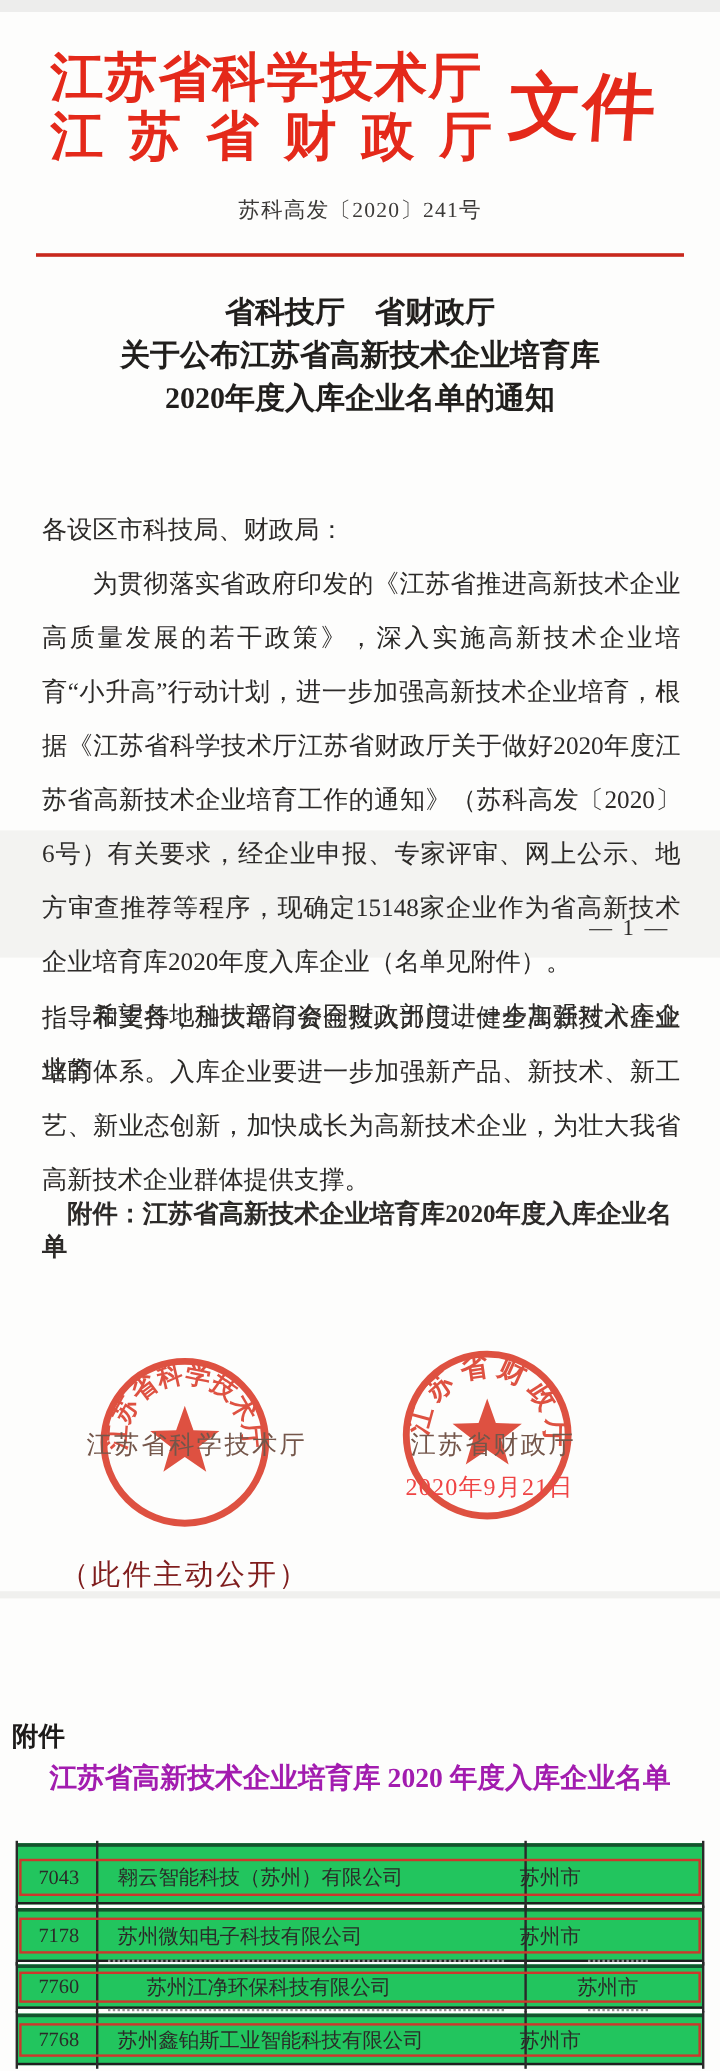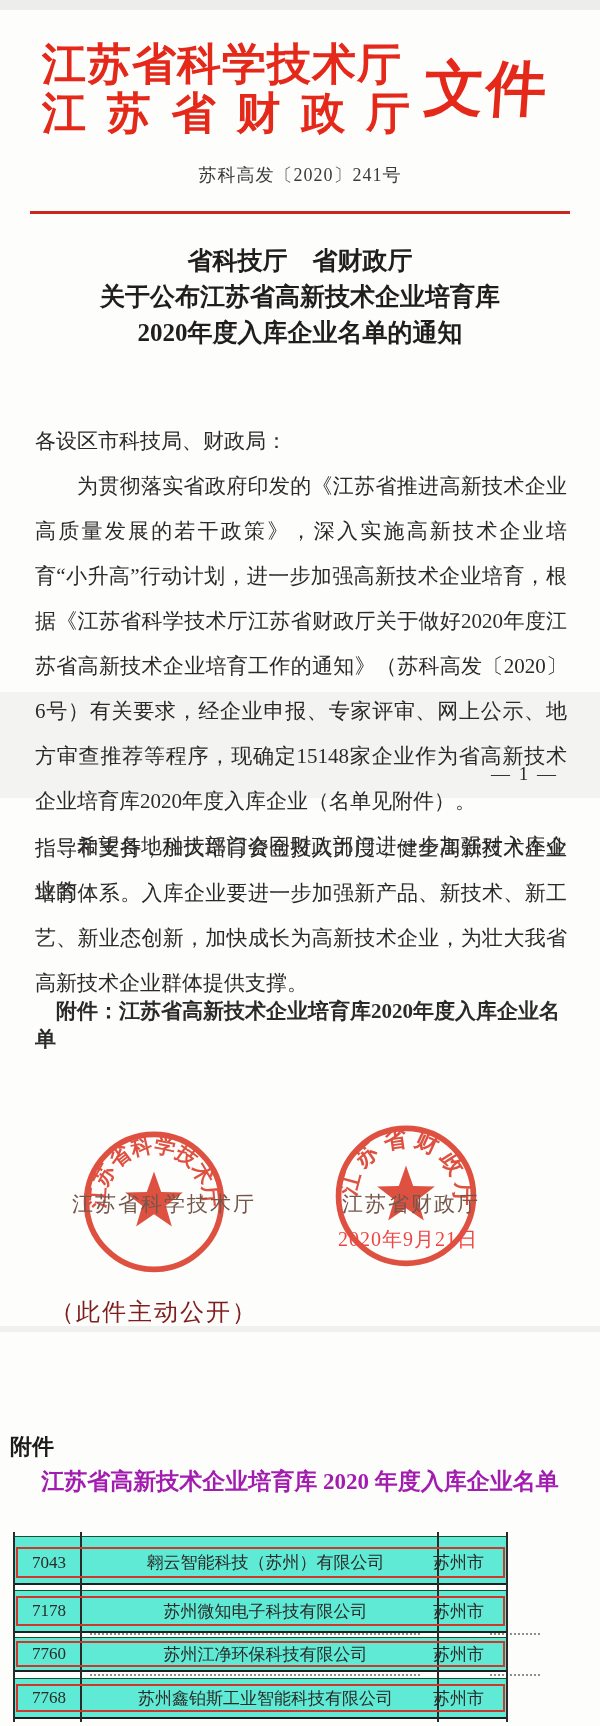--- a/index.html
+++ b/index.html
@@ -41,27 +41,27 @@
   .sigline{position:absolute;font-size:21px;color:#74564a;letter-spacing:2px;white-space:nowrap;}
   .sealdate{position:absolute;font-size:20px;color:#ef4444;letter-spacing:1px;white-space:nowrap;}
   .public-note{position:absolute;top:1296px;left:50px;font-size:24px;letter-spacing:2px;color:#7f1d1d;}
 
   
   .appendix-label{position:absolute;top:1432px;left:10px;font-size:22px;font-weight:bold;
     font-family:"Liberation Sans","DejaVu Sans",sans-serif;color:#1d1b1a;}
   .table-title{position:absolute;top:1466px;left:0;right:0;text-align:center;
     font-size:23px;font-weight:bold;color:#a21caf;}
 
-  .strip{position:absolute;left:14px;width:493px;border-top:1px solid #14532d;border-bottom:2px solid #1f1f1f;background:#5eead4;}
+  .strip{position:absolute;left:14px;width:572px;border-top:3px solid #14532d;border-bottom:2px solid #1f1f1f;background:#22c55e;}
   .strip .vl{position:absolute;top:-5px;bottom:-5px;width:2px;background:#2a2a2a;}
   .redbox{position:absolute;left:2px;right:2px;top:5px;bottom:5px;border:2px solid #cd372c;
     display:grid;grid-template-columns:62px 353px 1fr;align-items:center;}
   .redbox .c{font-size:17px;color:#2b2a28;white-space:nowrap;overflow:hidden;}
   .redbox .no{text-align:center;}
-  .redbox .name{padding-left:18px;text-align:center;}
+  .redbox .name{padding-left:18px;text-align:left;}
   .redbox .city{text-align:left;}
   .remnant{position:absolute;border-top:2px dotted #8f8f8f;height:0;}
 </style>
 </head>
 <body>
 
 <div class="band top"></div>
 <div class="band pgbreak"></div>
 <div class="band mid2"></div>
 
@@ -147,21 +147,21 @@
   </div>
 </div>
 <div class="remnant" style="top:1633px;left:90px;width:330px;"></div>
 <div class="remnant" style="top:1633px;left:490px;width:50px;"></div>
 
 <div class="strip" style="top:1637px;height:32px;">
   <span class="vl" style="left:-1px;"></span>
     <span class="vl" style="left:66px;"></span>
   <span class="vl" style="left:423px;"></span>
     <span class="vl" style="right:-1px;"></span>
-  <div class="redbox" style="top:3px;bottom:3px;">
+  <div class="redbox" style="top:3px;bottom:3px;gap:24px;">
     <div class="c no">7760</div>
     <div class="c name">苏州江净环保科技有限公司</div>
     <div class="c city">苏州市</div>
   </div>
 </div>
 <div class="remnant" style="top:1674px;left:90px;width:330px;"></div>
 <div class="remnant" style="top:1674px;left:490px;width:50px;"></div>
 
 <div class="strip" style="top:1678px;height:38px;">
   <span class="vl" style="left:-1px;"></span>

